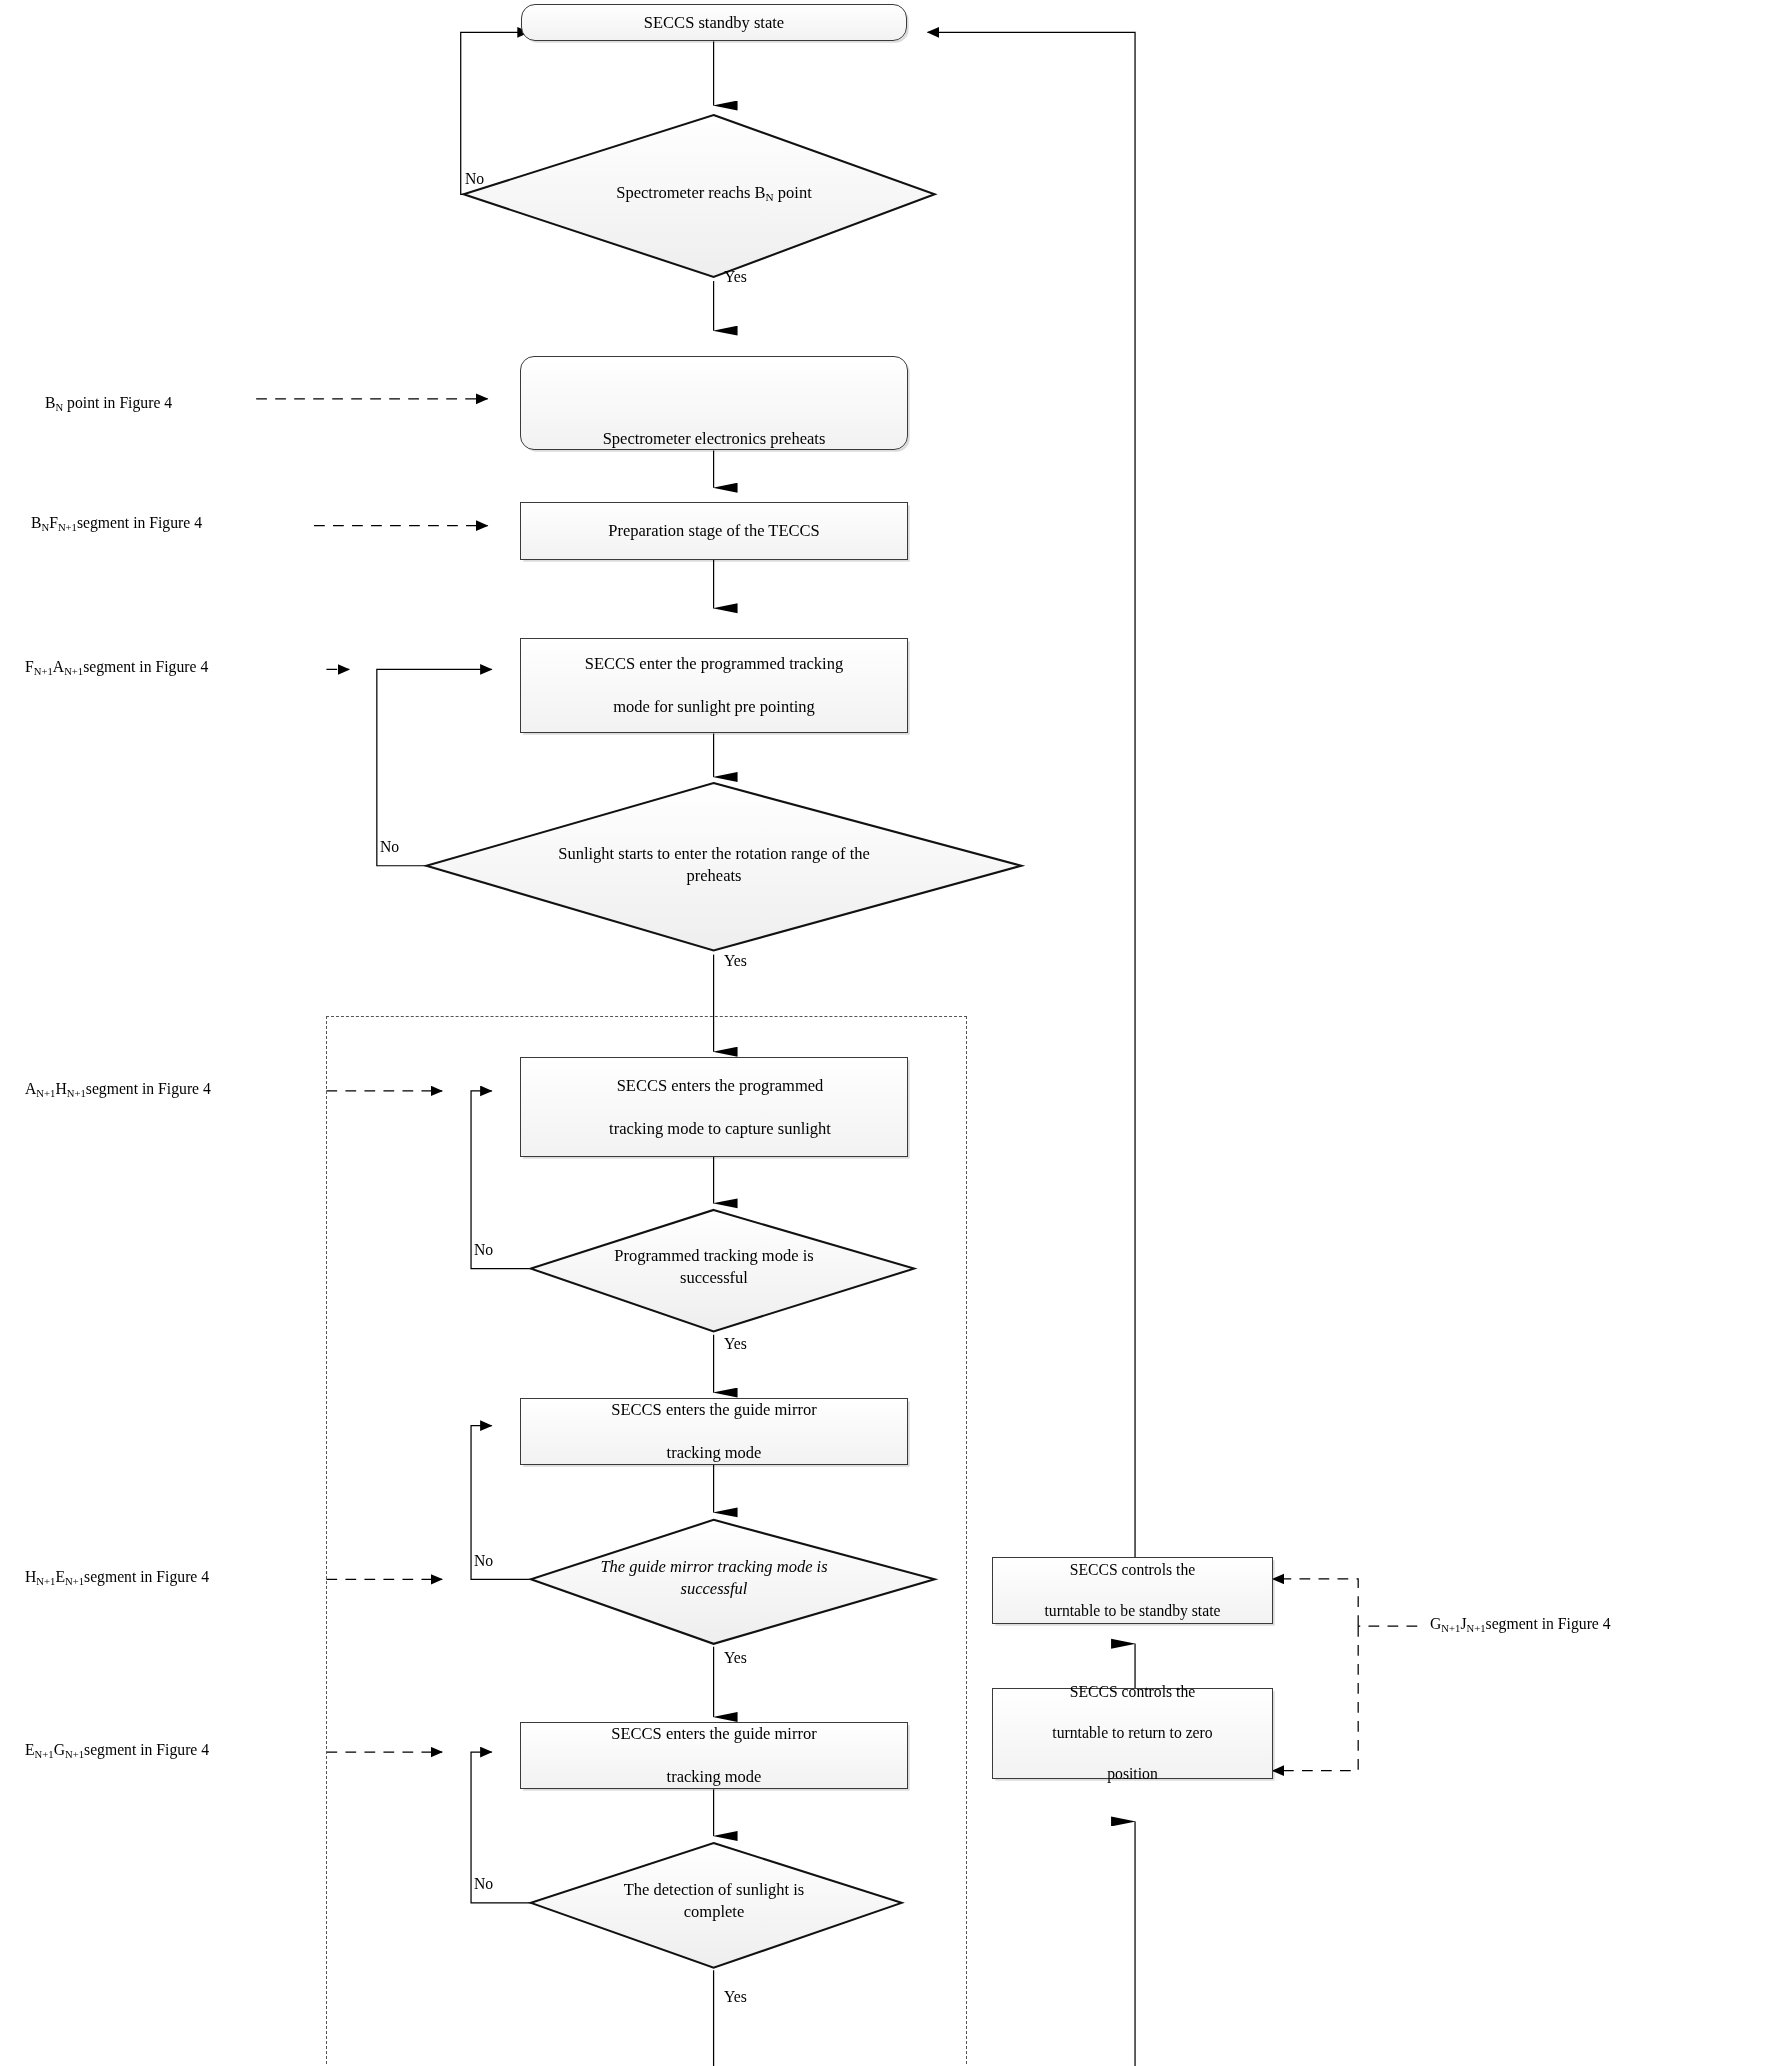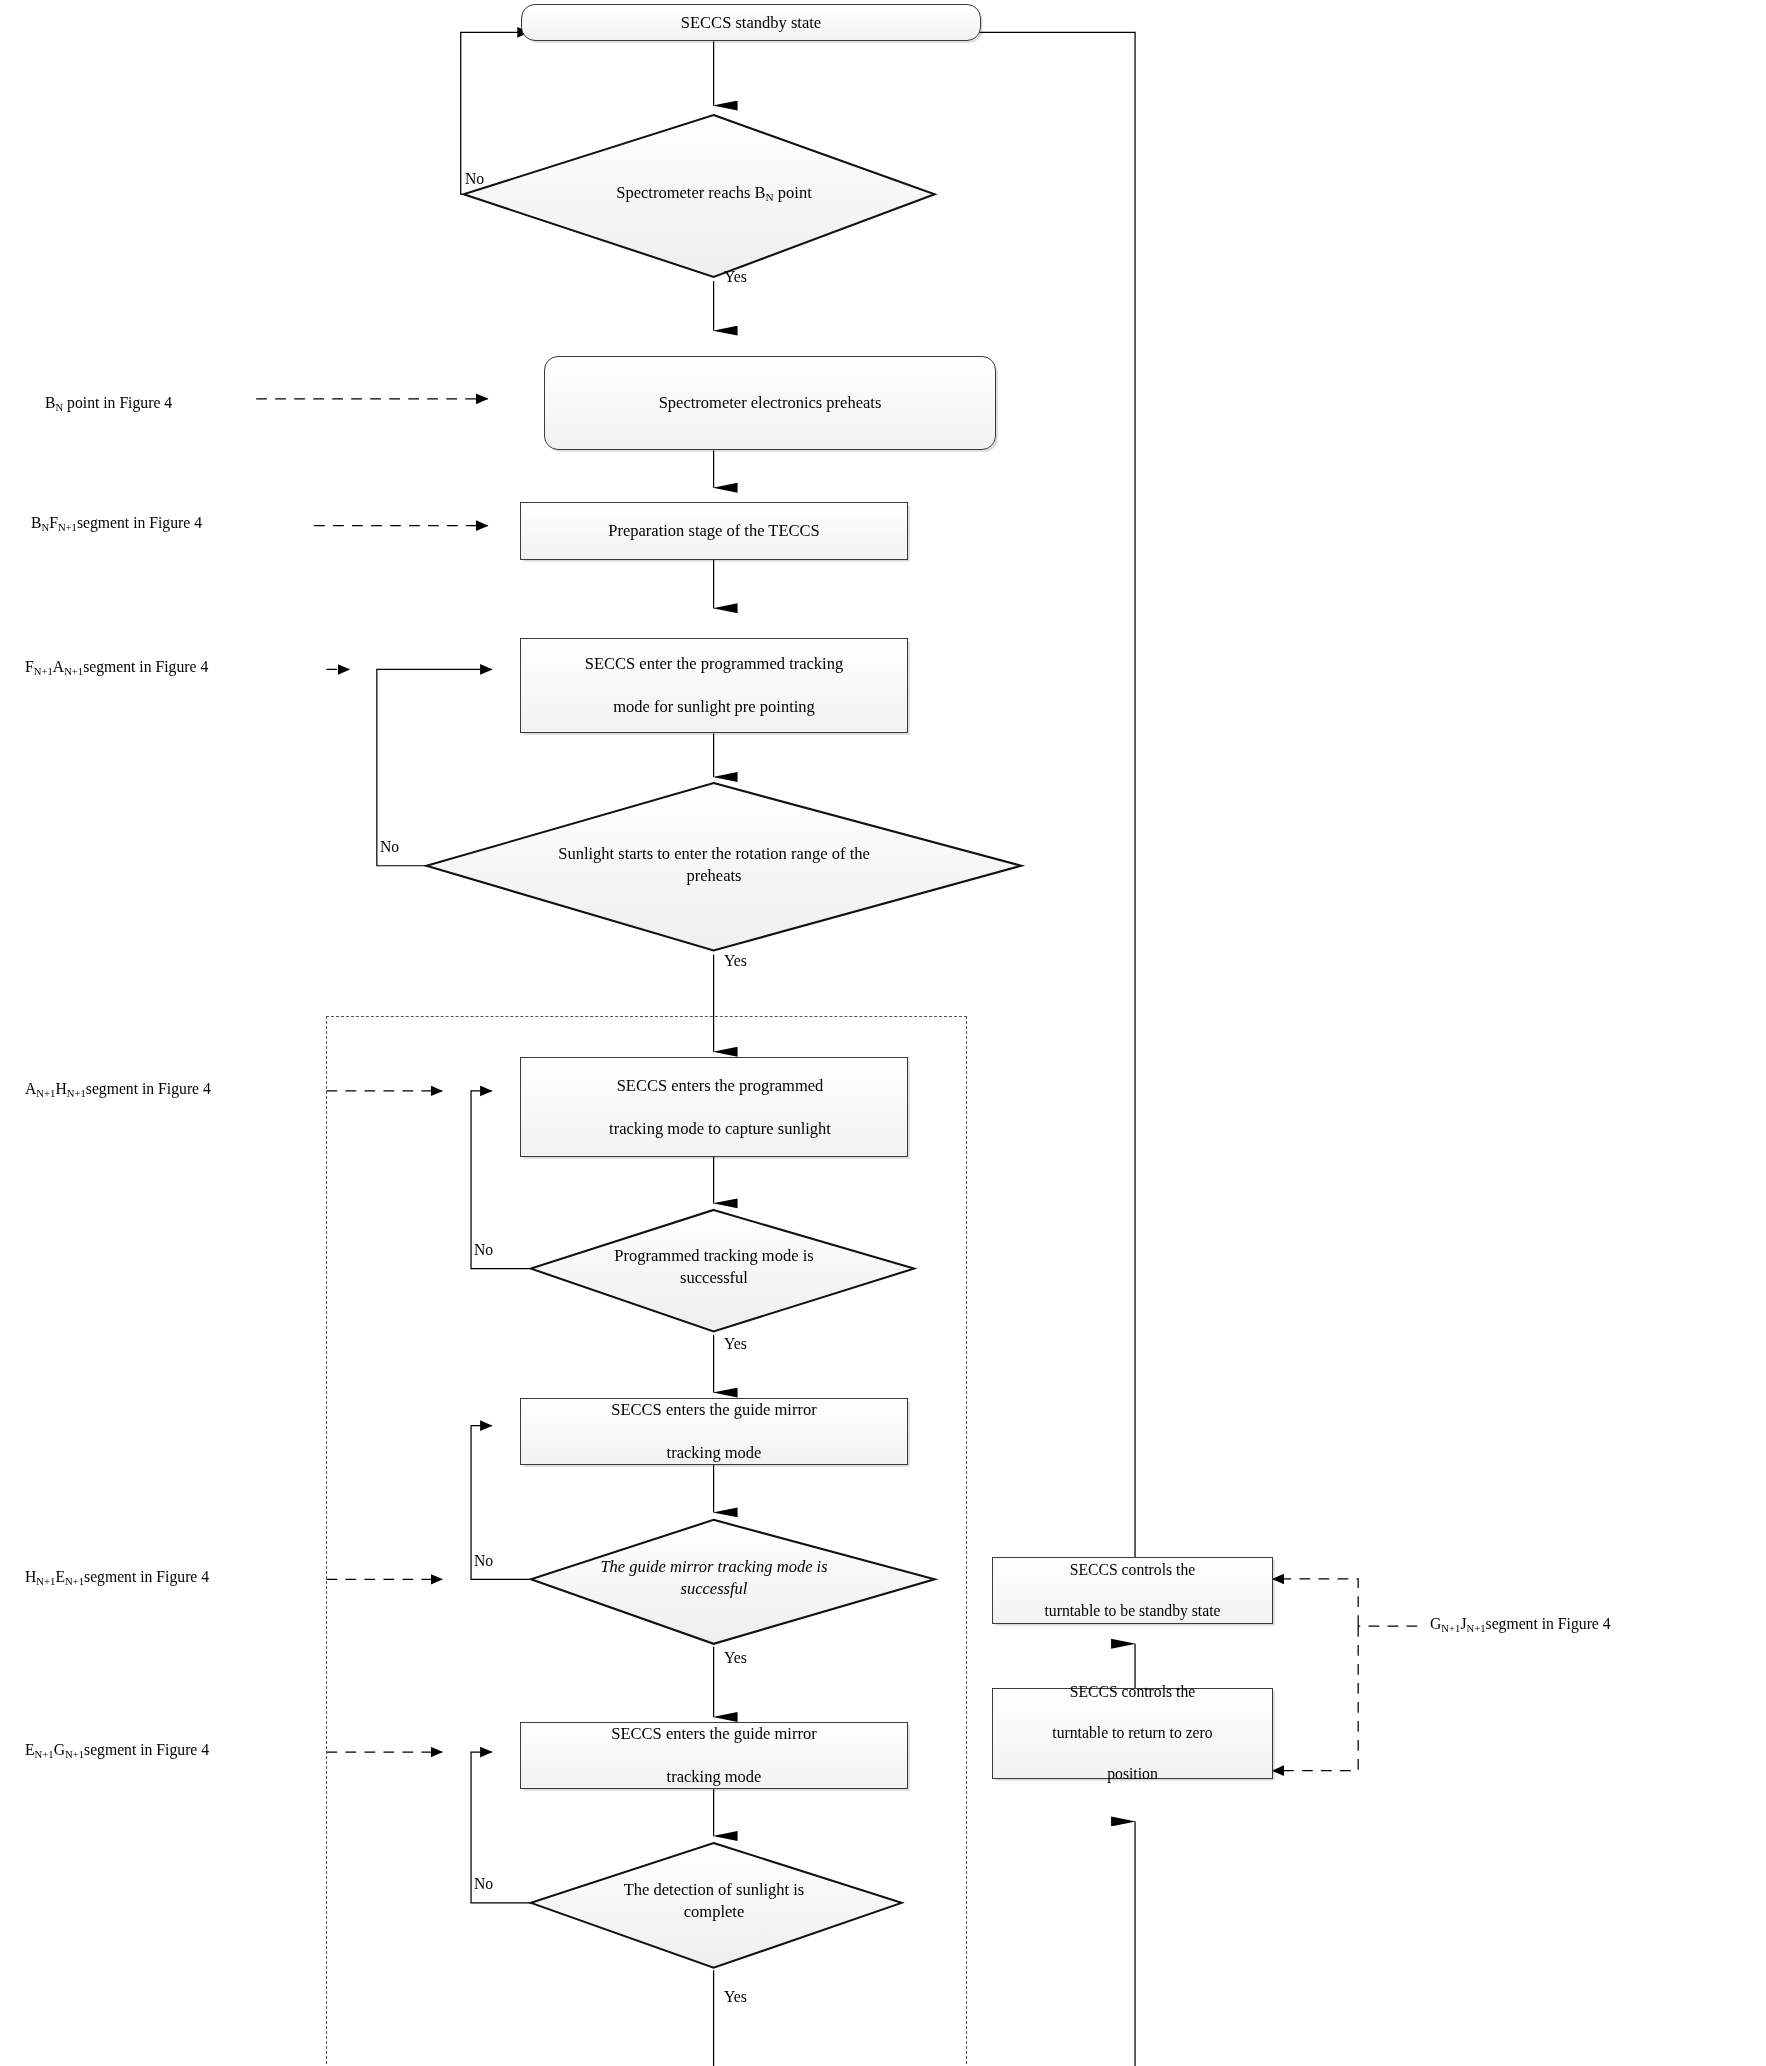--- a/index.html
+++ b/index.html
@@ -98,25 +98,25 @@
       <polygon points="1727,278 2262,470 1727,670 1122,470"></polygon>
       <polygon points="1727,1895 2472,2095 1727,2300 1032,2095"></polygon>
       <polygon points="1727,2928 2212,3070 1727,3222 1285,3070"></polygon>
       <polygon points="1727,3678 2262,3822 1727,3978 1285,3822"></polygon>
       <polygon points="1727,4460 2182,4605 1727,4762 1285,4605"></polygon>
     </g>
   </svg>
 
   <div class="dashedbox" style="left:326px;top:1016px;width:641px;height:1133px;"></div>
 
-  <div class="node rounded fs-lg" style="left:521px;top:4.1px;width:460px;height:37px;">
+  <div class="node rounded fs-lg" style="left:521px;top:4.1px;width:386px;height:37px;">
     <span>SECCS standby state</span>
   </div>
 
-  <div class="node rounded fs-lg" style="left:544px;top:356px;width:452px;height:94px;">
+  <div class="node rounded fs-lg" style="left:520px;top:356px;width:388px;height:94px;align-items:flex-end;">
     <span>Spectrometer electronics preheats</span>
   </div>
 
   <div class="node fs-lg" style="left:520px;top:502px;width:388px;height:58px;">
     <span>Preparation stage of the TECCS</span>
   </div>
 
   <div class="node fs-lg" style="left:520px;top:638px;width:388px;height:95px;">
     <span>
       <span>SECCS enter the programmed tracking</span><br>

